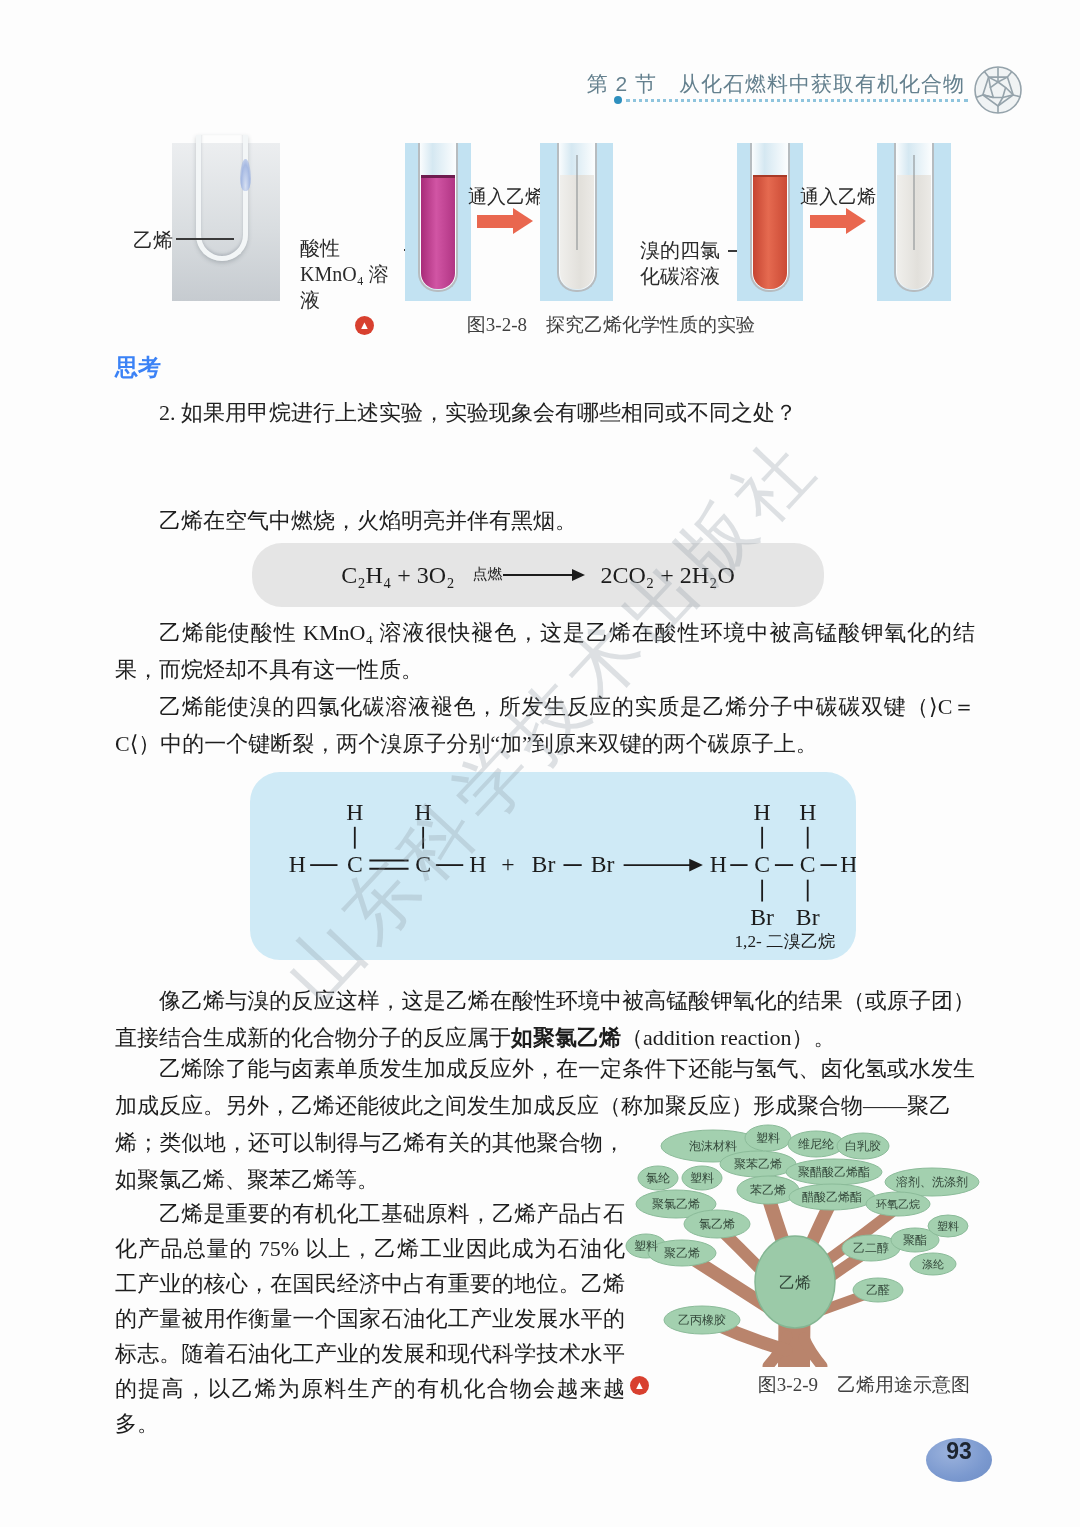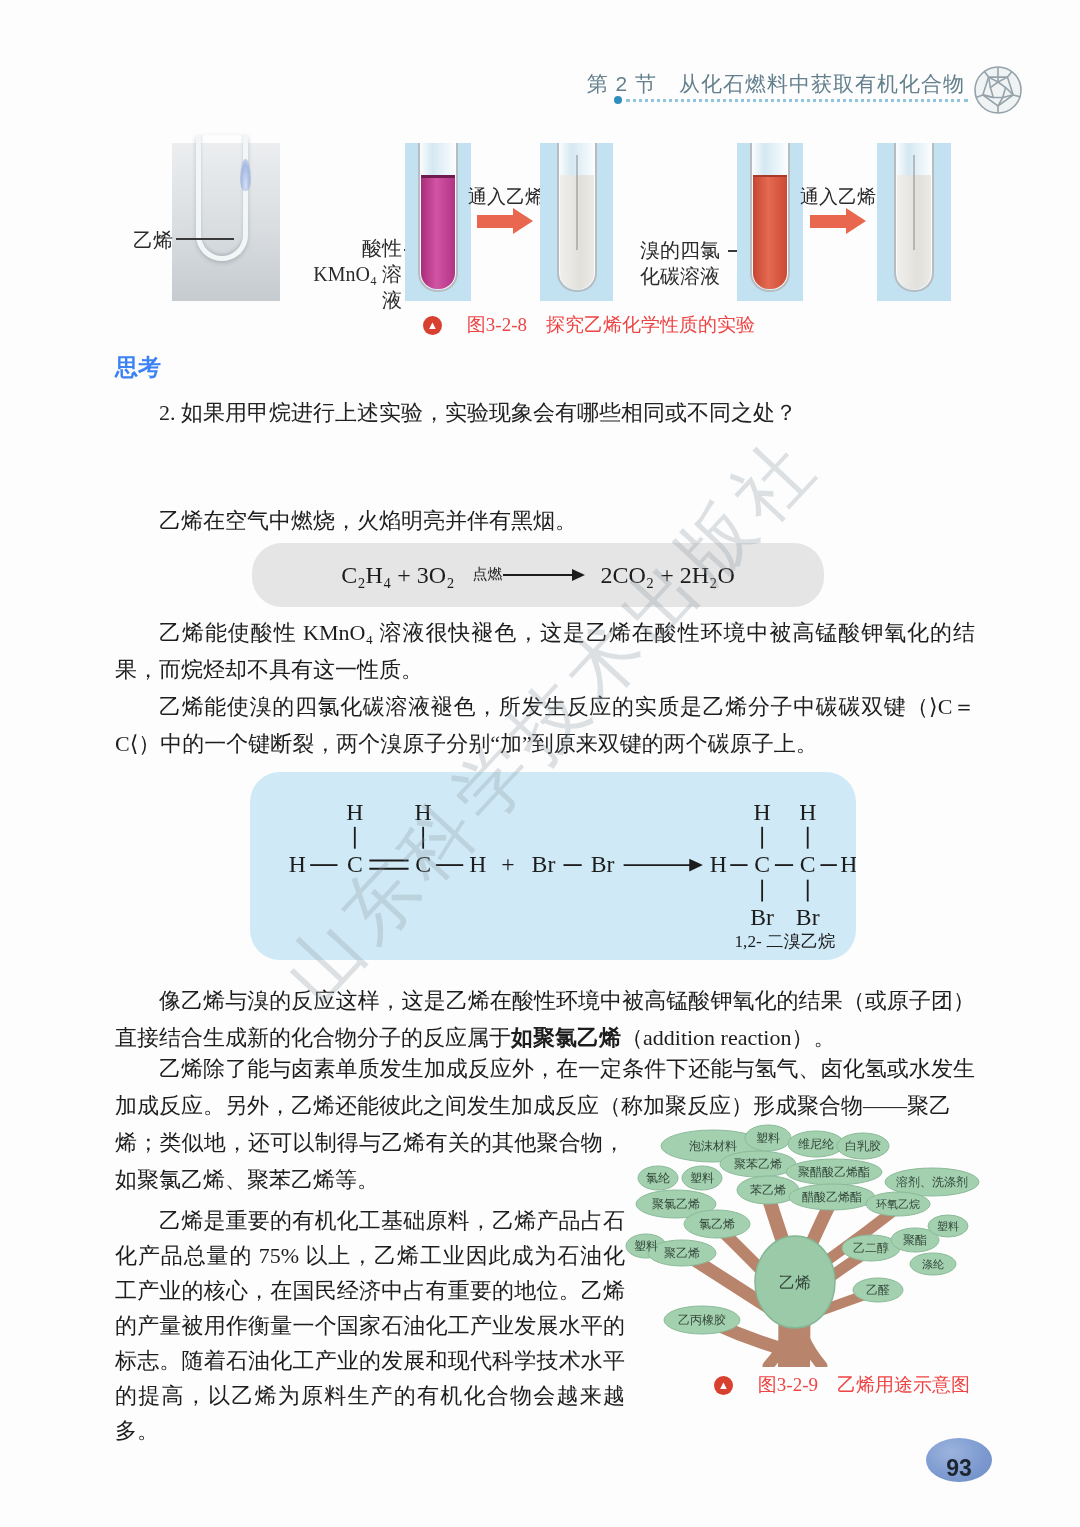--- a/index.html
+++ b/index.html
@@ -45,22 +45,22 @@
   .liq-clear { background:linear-gradient(90deg,#f0efec 0%,#e2e0db 60%,#eceae6 100%); }
   .liq-clear::after { content:''; position:absolute; left:48%; top:-20px; bottom:34%;
     width:2px; background:rgba(140,145,148,.55); }
 
   .harrow { width:58px; height:26px; }
   .harrow .shaft { position:absolute; left:0; top:7px; width:36px; height:13px; background:#e9674f; }
   .harrow .head { position:absolute; left:36px; top:0; width:0; height:0;
     border-left:20px solid #e9674f; border-top:13px solid transparent; border-bottom:13px solid transparent; }
   .arrow-label { font-size:19px; color:#2a2a2a; text-align:center; }
 
-  .fig-caption { display:flex; align-items:center; justify-content:flex-end; gap:25px;
-    font-size:19px; color:#ef4444; }
+  .fig-caption { display:flex; align-items:center; justify-content:space-between; gap:25px;
+    font-size:19px; color:#404040; }
   .fig-icon { width:19px; height:19px; border-radius:50%; background:#d8402f; position:relative; flex:0 0 auto; }
   .fig-icon::after { content:'▲'; position:absolute; left:0; right:0; top:2px;
     text-align:center; font-size:11px; line-height:15px; color:#ffffff; }
 
   
   .think-head { font-family:"Liberation Sans",sans-serif; font-weight:bold;
     font-size:23px; color:#3b82f6; }
   .think-q { font-size:22px; color:#222; }
 
   
@@ -92,21 +92,21 @@
   .btext { font-family:"Liberation Serif",serif; fill:#33473a; text-anchor:middle; }
 
   
   .watermark { left:300px; top:940px; font-size:74px; letter-spacing:8px;
     color:#8d99a3; opacity:.28; white-space:nowrap;
     transform:rotate(-47deg); transform-origin:left center; pointer-events:none; z-index:9; }
 
   
   .page-num { left:926px; top:1438px; width:66px; height:44px; border-radius:50%;
     background:radial-gradient(ellipse at 38% 32%, #9cb3dd 0%, #7b99cf 60%, #6d8cc4 100%);
-    display:flex; align-items:flex-end; justify-content:center;
+    display:flex; align-items:flex-start; justify-content:center;
     font-size:23px; font-weight:bold; color:#1d2530; font-family:"Liberation Sans",sans-serif; }
 </style>
 </head>
 <body>
 
 <div class="page">
 
   <div class="abs hdr-title">第 2 节　从化石燃料中获取有机化合物</div>
   <div class="abs hdr-dot"></div>
   <div class="abs hdr-line"></div>
@@ -121,21 +121,21 @@
     </g>
   </svg>
 
   <div class="abs photo">
     <div class="utube"></div>
     <div class="flame"></div>
   </div>
   <div class="abs side-label" style="left:133px; top:227px;">乙烯</div>
   <div class="abs pointer" style="left:176px; top:238px; width:58px;"></div>
 
-  <div class="abs side-label" style="left:300px; top:235px; width:102px; text-align:right;">
+  <div class="abs side-label" style="left:300px; top:235px; width:102px; text-align:left;">
     <div>酸性</div>
     <div>KMnO₄ 溶液</div>
   </div>
   <div class="abs pointer" style="left:404px; top:249px; width:34px;"></div>
 
   <div class="abs panel" style="left:405px; top:143px; width:66px; height:158px;">
     <div class="tube">
       <div class="glass"></div>
         <div class="liquid liq-kmno4"></div>
     </div>
@@ -245,21 +245,21 @@
       <text class="fsvg-small" x="587" y="182" text-anchor="middle">1,2- 二溴乙烷</text>
     </svg>
   </div>
 
   <div class="abs para indent" style="left:115px; top:982px;">
     <span>像乙烯与溴的反应这样，这是乙烯在酸性环境中被高锰酸钾氧化的结果（或原子团）直接结合生成新的化合物分子的反应属于</span><span class="bold-term">如聚氯乙烯</span><span>（addition reaction）。</span>
   </div>
 
   <div class="abs para indent" style="left:115px; top:1050px;">乙烯除了能与卤素单质发生加成反应外，在一定条件下还能与氢气、卤化氢或水发生加成反应。另外，乙烯还能彼此之间发生加成反应（称加聚反应）形成聚合物——聚乙</div>
   <div class="abs para" style="left:115px; top:1124px; width:510px;">烯；类似地，还可以制得与乙烯有关的其他聚合物，如聚氯乙烯、聚苯乙烯等。</div>
-  <div class="abs para indent" style="left:115px; top:1196px; width:510px; line-height:35px;margin-top:7px;">乙烯是重要的有机化工基础原料，乙烯产品占石化产品总量的 75% 以上，乙烯工业因此成为石油化工产业的核心，在国民经济中占有重要的地位。乙烯的产量被用作衡量一个国家石油化工产业发展水平的标志。随着石油化工产业的发展和现代科学技术水平的提高，以乙烯为原料生产的有机化合物会越来越多。</div>
+  <div class="abs para indent" style="left:115px; top:1196px; width:510px; line-height:35px;">乙烯是重要的有机化工基础原料，乙烯产品占石化产品总量的 75% 以上，乙烯工业因此成为石油化工产业的核心，在国民经济中占有重要的地位。乙烯的产量被用作衡量一个国家石油化工产业发展水平的标志。随着石油化工产业的发展和现代科学技术水平的提高，以乙烯为原料生产的有机化合物会越来越多。</div>
 
   <svg class="abs tree-svg" viewBox="0 0 362 255">
 
     <path class="branch" d="M176,255 L177,148" stroke-width="32"></path>
     <path class="branch" d="M150,254 Q163,240 169,224" stroke-width="11"></path>
     <path class="branch" d="M204,254 Q192,240 186,226" stroke-width="11"></path>
     <path class="branch" d="M168,238 Q130,227 93,210" stroke-width="13"></path>
     <path class="branch" d="M170,208 Q120,176 72,145" stroke-width="13"></path>
     <path class="branch" d="M172,188 Q136,150 102,117" stroke-width="12"></path>
     <path class="branch" d="M176,162 Q160,116 150,84" stroke-width="14"></path>

